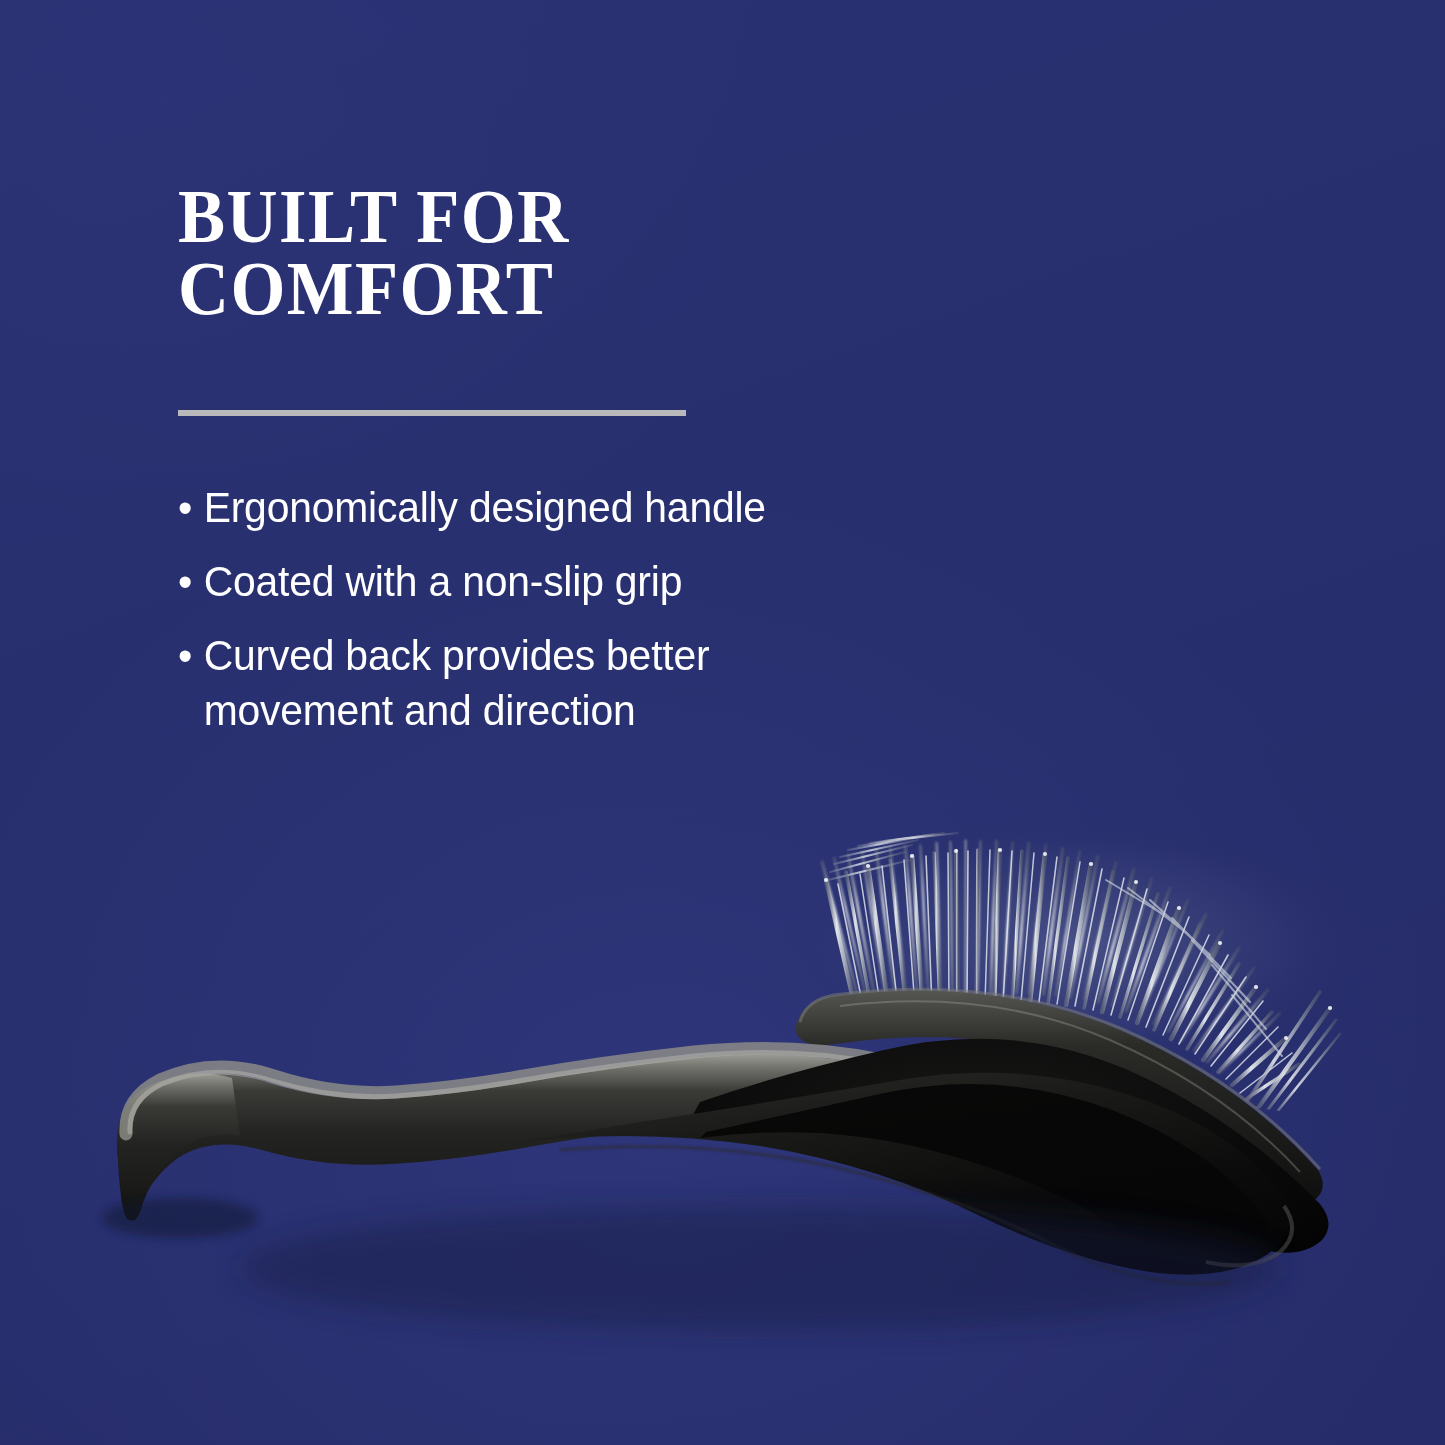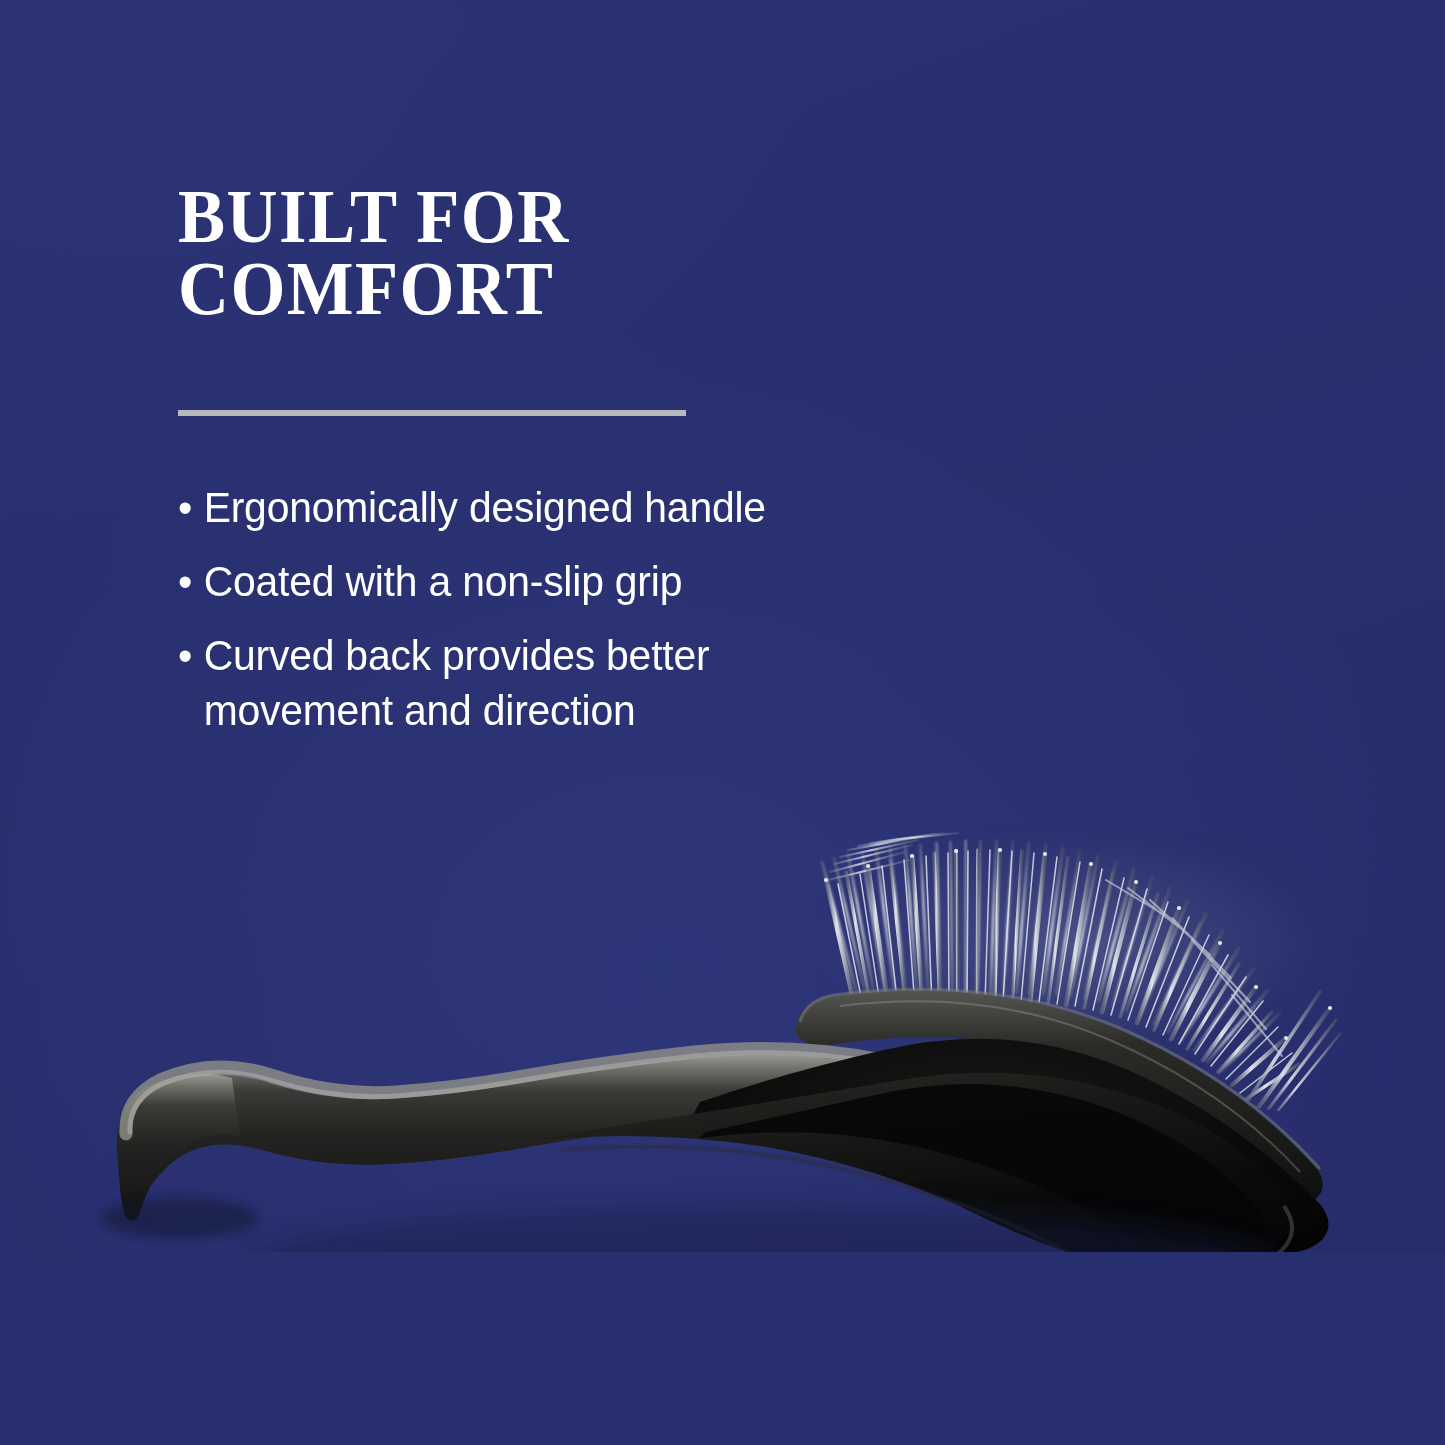--- a/index.html
+++ b/index.html
@@ -7,21 +7,21 @@
     margin: 0;
     padding: 0;
     background: #282F6E;
   }
   body {
     font-family: "Liberation Sans", sans-serif;
   }
   #stage {
     position: relative;
     width: 1445px;
-    height: 1252px;
+    height: 1445px;
     overflow: hidden;
     background: #b91c1c;
     text-decoration: underline;
   }
   
   #bg-gradient {
     position: absolute;
     inset: 0;
     background:
       radial-gradient(ellipse 1100px 900px at 46% 78%, rgba(60,70,150,0.33) 0%, rgba(60,70,150,0.12) 45%, rgba(0,0,0,0) 72%),

